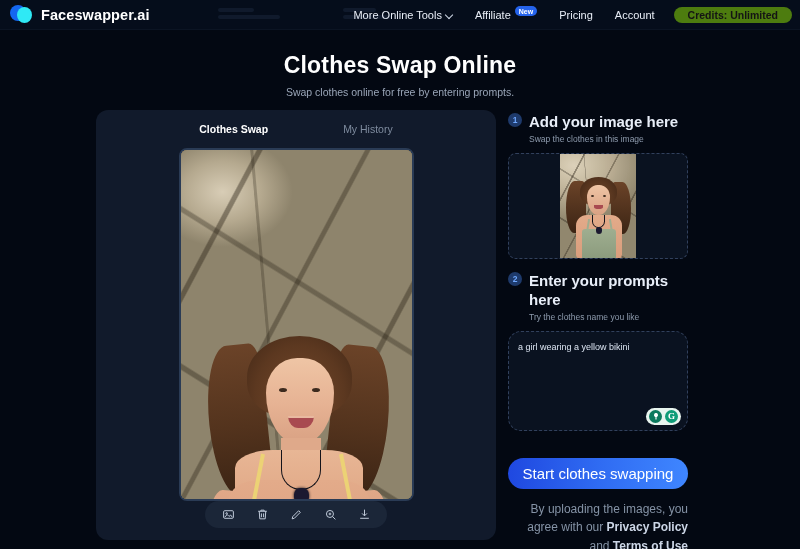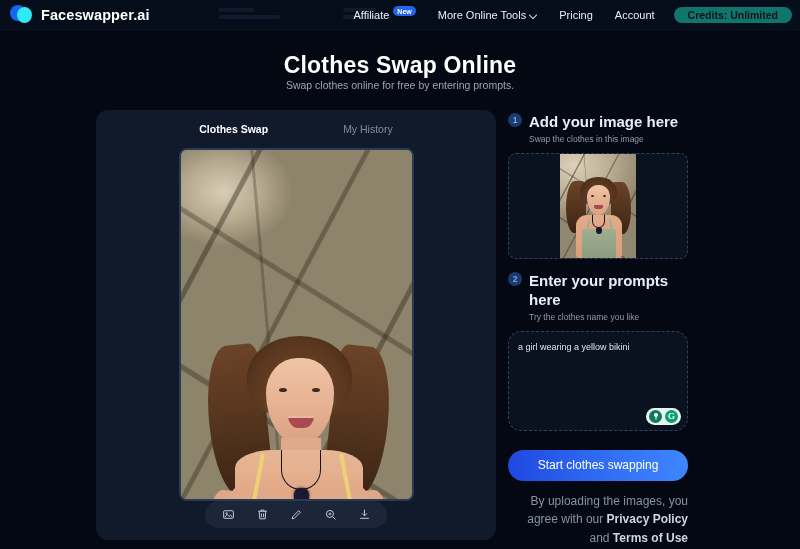--- a/index.html
+++ b/index.html
@@ -44,29 +44,29 @@
   .caret::after {
     content: ""; position: absolute; left: 0; top: 0;
     width: 5px; height: 5px; border-right: 1.2px solid #cfd8e6; border-bottom: 1.2px solid #cfd8e6;
     transform: rotate(45deg);
   }
   .new-badge {
     background: #2563eb; color: #fff; font-size: 7px; font-weight: 700;
     border-radius: 7px; padding: 1.5px 4px; line-height: 1; position: relative; top: -4px;
   }
   .credits-pill {
-    background: #0f766e; color: #141414; font-size: 10.5px; font-weight: 700;
+    background: #4d7c0f; color: #141414; font-size: 10.5px; font-weight: 700;
     border-radius: 20px; padding: 2px 14px; margin-left: 8px; cursor: pointer;
     white-space: nowrap;
   }
 
   
   .title-wrap { position: absolute; top: 52px; left: 0; width: 800px; text-align: center; }
   .page-title { color: #fff; font-size: 23px; font-weight: 700; letter-spacing: .2px; }
-  .page-sub { color: #9aa6b8; font-size: 10.5px; }
+  .page-sub { color: #9aa6b8; font-size: 10.5px; margin-top: 7px; }
 
   
   .left-panel {
     position: absolute; left: 96px; top: 110px; width: 400px; height: 430px;
     background: #111a2b; border-radius: 12px;
   }
   .tabs { display: flex; justify-content: center; gap: 48px; padding-top: 13px; }
   .tab { font-size: 10.5px; cursor: pointer; }
   .tab.active { color: #ffffff; font-weight: 600; }
   .tab.inactive { color: #7e8b9e; padding-left: 27px; }
@@ -217,24 +217,24 @@
   .assist-chip {
     position: absolute; right: 6px; bottom: 5px;
     background: #e8f5ef; border-radius: 11px; height: 17px;
     display: flex; align-items: center; gap: 3px; padding: 0 3px;
   }
   .chip-ico { width: 13px; height: 13px; border-radius: 50%; display: flex; align-items: center; justify-content: center; }
   .chip-bulb { background: #0c7a5e; }
   .chip-g { background: #0f9d78; color: #fff; font-size: 9px; font-weight: 700; font-family: "Liberation Serif", serif; }
 
   .cta {
-    margin-top: 19px; width: 180px; height: 31px; border: none;
+    margin-top: 27px; width: 180px; height: 31px; border: none;
     border-radius: 18px;
     background: linear-gradient(90deg, #1f48e0 0%, #2f6bf2 50%, #3f86ff 100%);
-    color: #fff; font-size: 12px; font-family: "Liberation Sans", sans-serif;
+    color: #fff; font-size: 15px; font-family: "Liberation Sans", sans-serif;
     cursor: pointer;
   }
   .legal {
     margin-top: 11px; width: 180px; text-align: right;
     color: #8593a6; font-size: 12px; line-height: 1.55;
   }
   .legal a { color: #ccd6e6; text-decoration: none; font-weight: 600; cursor: pointer; }
 </style>
 </head>
 <body>
@@ -254,26 +254,26 @@
       <div class="ghost-bar" style="width:36px"></div>
       <div class="ghost-bar" style="width:62px"></div>
     </div>
     <div class="ghost-group" style="left:343px; top:8px;">
       <div class="ghost-bar" style="width:33px"></div>
       <div class="ghost-bar" style="width:48px"></div>
     </div>
 
     <div class="nav">
       <div class="nav-item">
+        <span>More Online Tools</span>
+        <span class="caret"></span>
+      </div>
+      <div class="nav-item">
         <span>Affiliate</span>
         <span class="new-badge">New</span>
-      </div>
-      <div class="nav-item">
-        <span>More Online Tools</span>
-        <span class="caret"></span>
       </div>
       <div class="nav-item">
         <span>Pricing</span>
       </div>
       <div class="nav-item">
         <span>Account</span>
       </div>
       <div class="credits-pill">Credits: Unlimited</div>
     </div>
   </div>

